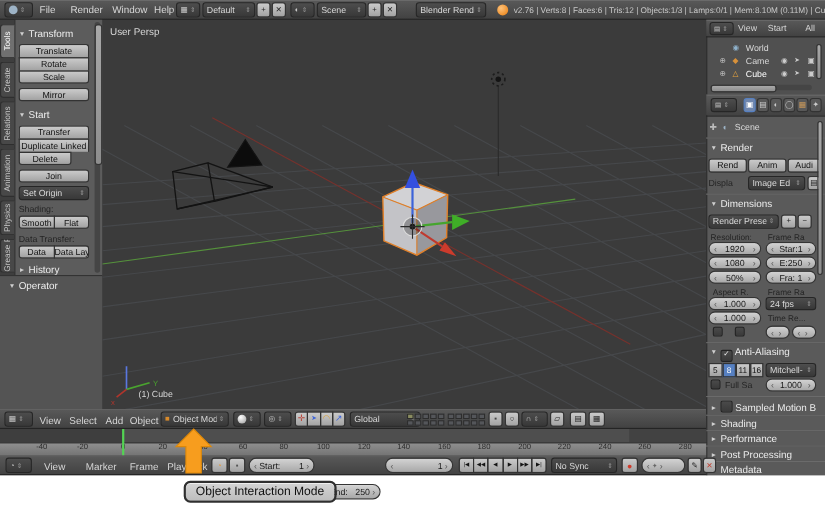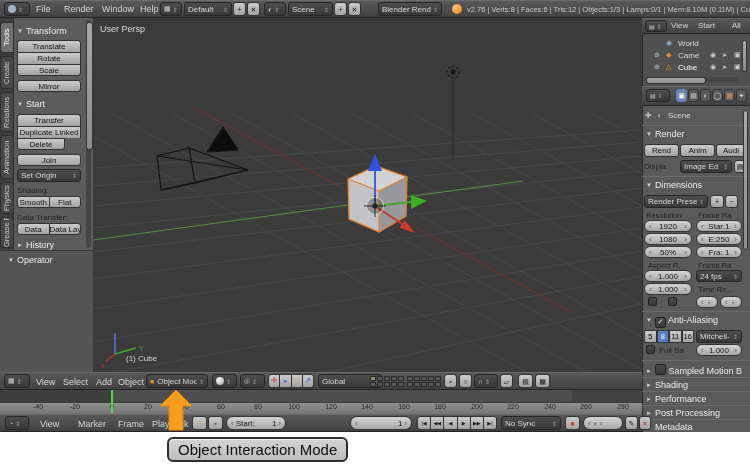--- a/index.html
+++ b/index.html
@@ -465,15 +465,15 @@
   <div class="abs mini" style="left:565px;top:416px;width:15px;height:14px;line-height:13px;color:#d03a2a;font-size:8px">●</div>
   <div class="abs nf" style="left:583px;top:416px;width:40px;height:14px">
       <span style="color:#666;font-size:6px">✦</span>
     </div>
   <div class="abs mini" style="left:625px;top:416px;width:13px;height:14px;line-height:13px">✎</div>
   <div class="abs mini" style="left:639px;top:416px;width:12px;height:14px;line-height:13px;color:#c23b2c">✕</div>
 
   <svg class="abs" style="left:158px;top:388px" width="36" height="44" viewBox="0 0 36 44">
     <polygon points="18,2 34,18 25,18 25,42 11,42 11,18 2,18" fill="#f79d1e" stroke="#dd8808" stroke-width="1"></polygon>
   </svg>
-  <div class="abs" style="left:167px;top:437px;padding:2px 9px;background:linear-gradient(#d4d4d4,#bdbdbd);border:2px solid #2f2f2f;border-radius:6px;box-shadow:inset 0 1px 0 #eee;font-size:15px;color:#0e0e0e;white-space:nowrap">Object Interaction Mode</div>
+  <div class="abs" style="left:167px;top:437px;padding:2px 9px;background:linear-gradient(#d4d4d4,#bdbdbd);border:2px solid #2f2f2f;border-radius:6px;box-shadow:inset 0 1px 0 #eee;font-size:11px;color:#0e0e0e;white-space:nowrap">Object Interaction Mode</div>
 
 </div>
 
 </body></html>

